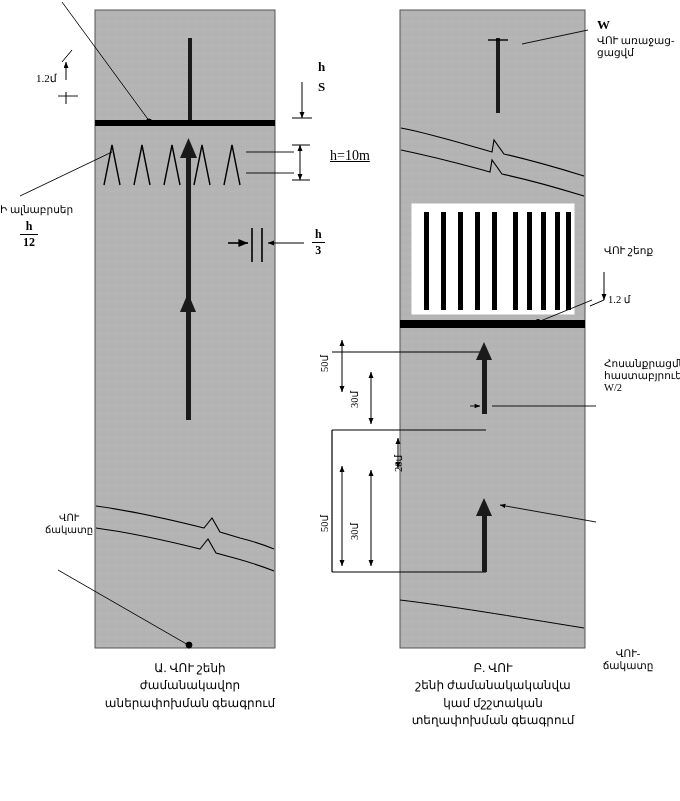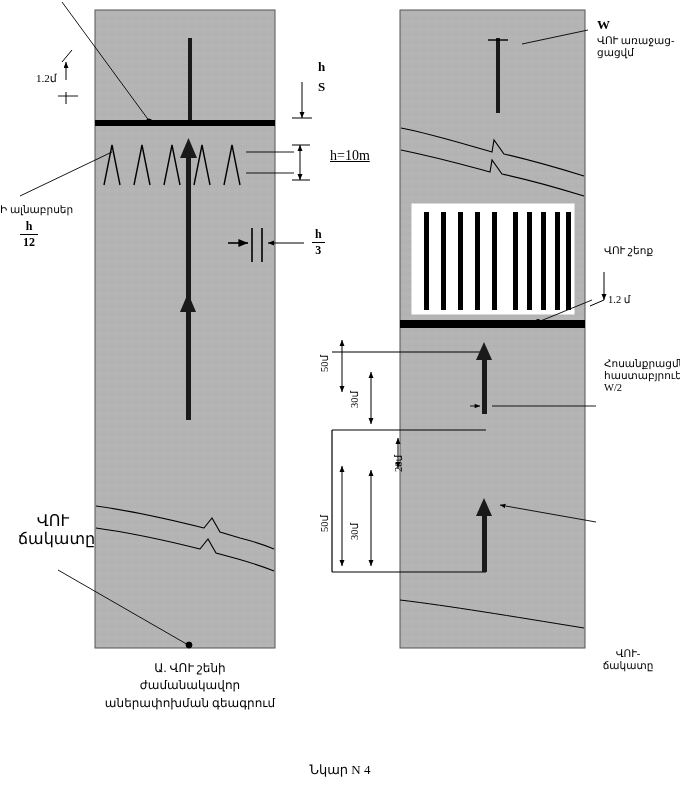--- a/index.html
+++ b/index.html
@@ -269,21 +269,21 @@
     <span class="bar"></span>
     <span class="den">12</span>
   </div>
 
   <div class="frac" style="left:312px; top:228px;">
     <span class="num">h</span>
     <span class="bar"></span>
     <span class="den">3</span>
   </div>
 
-  <div class="lbl center" style="left:18px; top:512px; width:70px; font-size:16px;">ՎՈՒ
+  <div class="lbl center" style="left:34px; top:512px; width:70px; font-size:10px;">ՎՈՒ
 ճակատը</div>
 
   <div class="lbl bold" style="left:597px; top:18px; font-size:13px;">W</div>
   <div class="lbl" style="left:597px; top:35px; font-size:10.5px;">ՎՈՒ առաջաց-
 ցացվմ</div>
 
   <div class="lbl" style="left:604px; top:245px; font-size:10.5px;">ՎՈՒ շեոք</div>
 
   <div class="lbl" style="left:608px; top:294px; font-size:10.5px;">1.2 մ</div>
 
@@ -297,16 +297,19 @@
 
   <div class="vert" style="left:318px; top:372px; font-size:10.5px;">50մ</div>
   <div class="vert" style="left:348px; top:408px; font-size:10.5px;">30մ</div>
   <div class="vert" style="left:318px; top:532px; font-size:10.5px;">50մ</div>
   <div class="vert" style="left:348px; top:540px; font-size:10.5px;">30մ</div>
   <div class="vert" style="left:392px; top:472px; font-size:10.5px;">20մ</div>
 
   <div class="caption" style="left:90px; top:660px; width:200px;">Ա. ՎՈՒ շենի
 ժամանակավոր
 աներափոխման գեագրում</div>
-
-  <div class="figno" style="left:265px; top:762px; width:150px;">Նկար N 4</div>
+  <div class="caption" style="left:388px; top:660px; width:210px;">Բ. ՎՈՒ
+շենի ժամանակականվա
+կամ մշշտական
+տեղափոխման գեագրում</div>
+
 
 </div>
 
 </body></html>

